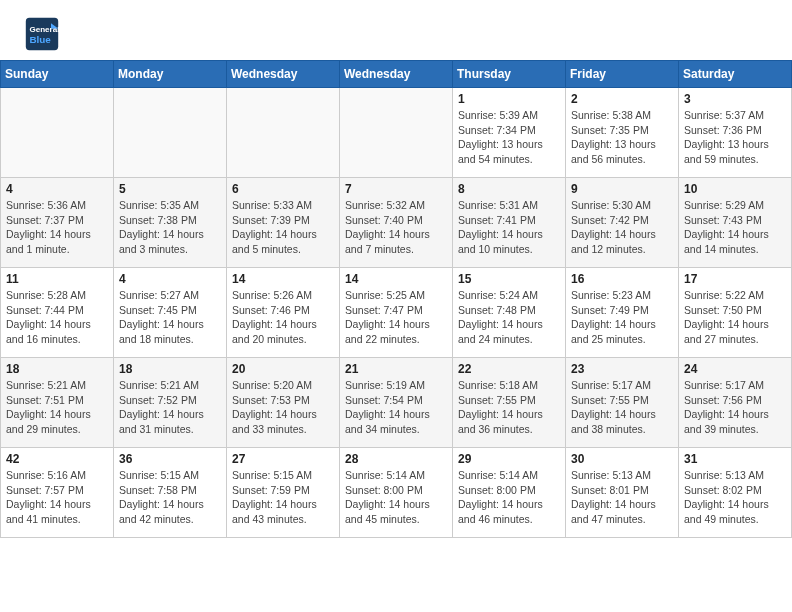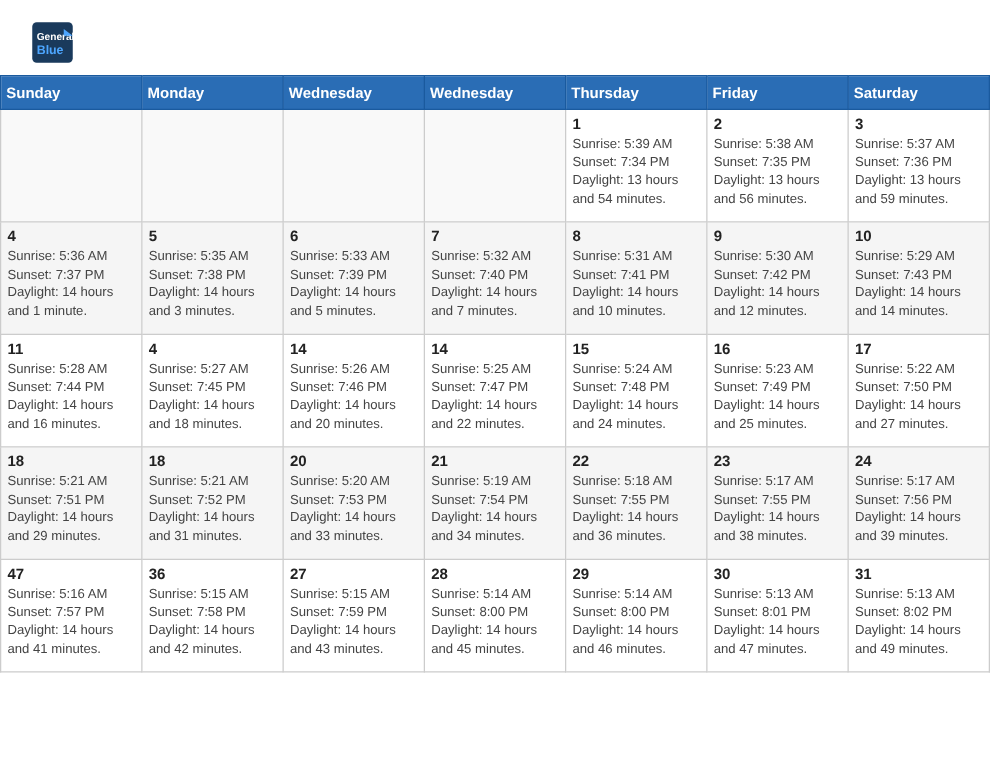--- a/index.html
+++ b/index.html
@@ -211,21 +211,21 @@
           <div class="day-number">23</div>
           <div class="day-info">Sunrise: 5:17 AM<br>Sunset: 7:55 PM<br>Daylight: 14 hours<br>and 38 minutes.</div>
         </td>
         <td>
           <div class="day-number">24</div>
           <div class="day-info">Sunrise: 5:17 AM<br>Sunset: 7:56 PM<br>Daylight: 14 hours<br>and 39 minutes.</div>
         </td>
       </tr>
       <tr>
         <td>
-          <div class="day-number">47</div>
+          <div class="day-number">42</div>
           <div class="day-info">Sunrise: 5:16 AM<br>Sunset: 7:57 PM<br>Daylight: 14 hours<br>and 41 minutes.</div>
         </td>
         <td>
           <div class="day-number">36</div>
           <div class="day-info">Sunrise: 5:15 AM<br>Sunset: 7:58 PM<br>Daylight: 14 hours<br>and 42 minutes.</div>
         </td>
         <td>
           <div class="day-number">27</div>
           <div class="day-info">Sunrise: 5:15 AM<br>Sunset: 7:59 PM<br>Daylight: 14 hours<br>and 43 minutes.</div>
         </td>

